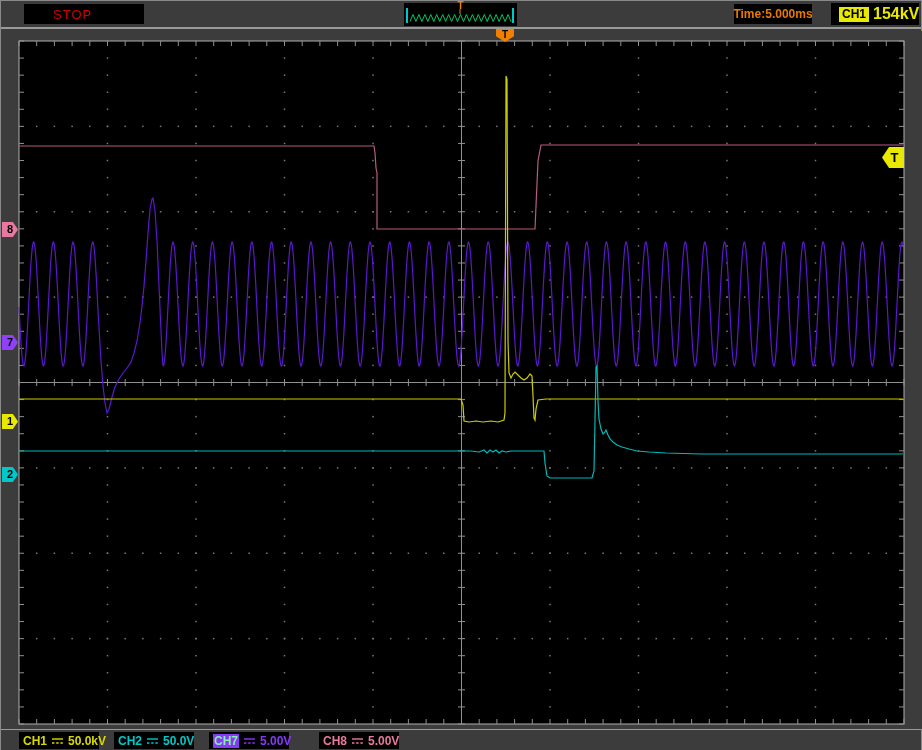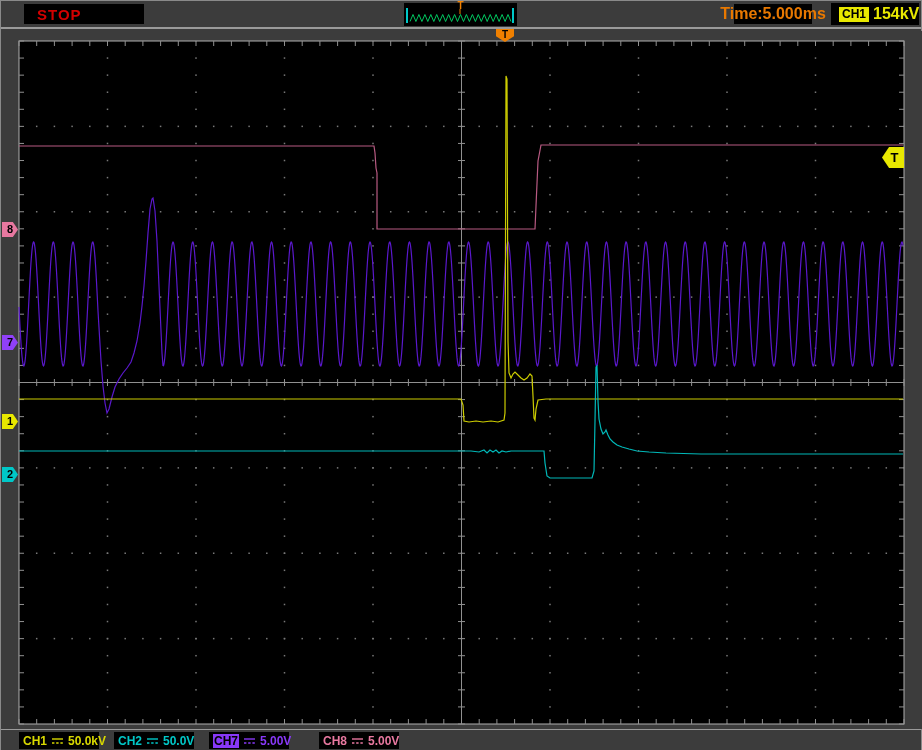--- a/index.html
+++ b/index.html
@@ -3,48 +3,48 @@
 <meta charset="utf-8">
 <style>
   html,body{margin:0;padding:0;background:#3c3c3c;width:922px;height:750px;overflow:hidden;
     font-family:"Liberation Sans","DejaVu Sans",sans-serif;}
   #frame{position:relative;width:920px;height:748px;border:1px solid #8a8a8a;background:#3c3c3c;}
   
   #topbar{position:absolute;left:0;top:0;width:100%;height:28px;background:#3c3c3c;
     border-bottom:2px solid #9a9a9a;box-sizing:border-box;}
   .blackbox{position:absolute;background:#000;display:flex;align-items:center;}
   #stop-box{left:23px;top:3px;width:120px;height:20px;padding-left:13px;box-sizing:border-box;}
-  #stop-box span{color:#d40000;font-weight:bold;font-size:15px;letter-spacing:1px;}
+  #stop-box span{color:#d40000;font-weight:normal;font-size:13px;letter-spacing:1px;margin-left:16px;}
   #preview-box{left:403px;top:2px;width:113px;height:23px;}
   #preview-box svg{position:absolute;left:0;top:0;}
   #preview-t{position:absolute;left:0;right:0;top:-2px;text-align:center;color:#f08000;
     font-size:10px;font-weight:bold;line-height:10px;}
   .bracket{position:absolute;top:5px;width:2px;height:15px;background:#00c8c8;}
   #time-box{left:733px;top:3px;width:78px;height:20px;justify-content:center;}
-  #time-box span{color:#e87800;font-weight:bold;font-size:16px;}
+  #time-box span{color:#e87800;font-weight:bold;font-size:12px;}
   #trig-box{left:830px;top:2px;width:88px;height:22px;padding:0 4px;box-sizing:border-box;gap:4px;}
   #trig-source{background:#e8e800;color:#000;font-weight:bold;font-size:12px;padding:0 3px;line-height:15px;}
   #trig-level{color:#e8e800;font-weight:bold;font-size:16px;}
   
   #main{position:absolute;left:0;top:30px;width:922px;height:698px;background:#3c3c3c;}
   #scope-svg{position:absolute;left:0;top:0;}
   .marker{position:absolute;color:#000;font-weight:bold;text-align:center;z-index:5;}
   .flag-right{width:16px;height:15px;font-size:11px;line-height:15px;
     clip-path:polygon(0 0,68% 0,100% 50%,68% 100%,0 100%);}
   .flag-left{width:22px;height:21px;font-size:13px;line-height:21px;
     clip-path:polygon(0 50%,32% 0,100% 0,100% 100%,32% 100%);padding-left:3px;box-sizing:border-box;}
   .flag-down{width:18px;height:13px;font-size:10px;line-height:11px;
     clip-path:polygon(0 0,100% 0,100% 55%,50% 100%,0 55%);}
   
   #botbar{position:absolute;left:0;top:728px;width:100%;height:22px;background:#3c3c3c;
     border-top:1px solid #9a9a9a;box-sizing:border-box;}
   .ch-box{position:absolute;top:2px;width:80px;height:17px;background:#000;display:flex;
     align-items:center;gap:4px;padding:0 4px;box-sizing:border-box;font-size:12px;font-weight:bold;}
   .ch-name{line-height:14px;}
-  .ch-name.hl{background:#8800f0;color:#000000;padding:0 1px;}
+  .ch-name.hl{background:#8800f0;color:#86efac;padding:0 1px;}
   .ch-scale{margin-left:auto;}
   .dc-icon{flex:0 0 auto;}
 </style>
 </head>
 <body>
 
 <div id="frame">
 
   <div id="topbar">
     <div id="stop-box" class="blackbox">

